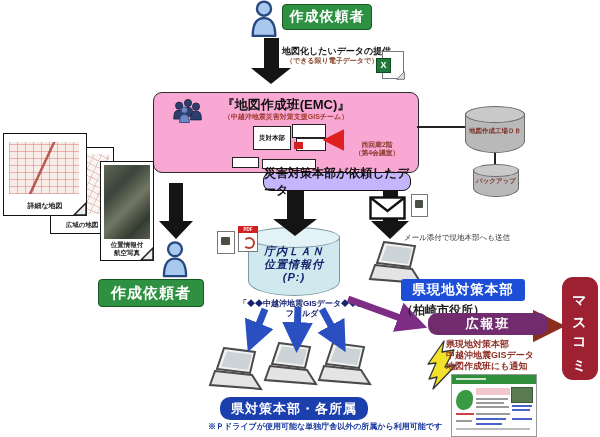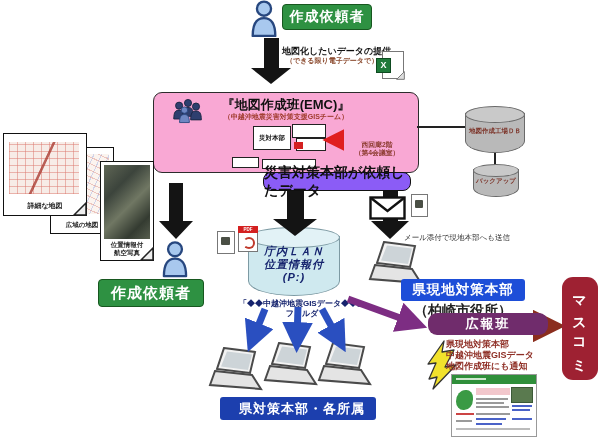--- a/index.html
+++ b/index.html
@@ -13,21 +13,21 @@
          border:1px solid #17571f;border-radius:4px;font-size:14px;letter-spacing:1px;}
   #badge-bottom-requester{left:98px;top:279px;width:104px;height:26px;background:#2e9142;
          border:1px solid #17571f;border-radius:4px;font-size:15px;letter-spacing:1px;}
   #badge-onsite{left:401px;top:279px;width:124px;height:22px;background:#1d4ed8;
          border-radius:3px;font-size:13.5px;letter-spacing:1px;}
   #badge-pr{left:428px;top:313px;width:120px;height:22px;background:#702c6c;
          border-radius:9px;font-size:13px;letter-spacing:2px;}
   #badge-media{left:562px;top:277px;width:36px;height:103px;background:#9e2132;
          border-radius:11px;font-size:14px;writing-mode:vertical-rl;letter-spacing:5px;}
   #badge-pref-hq{left:220px;top:397px;width:148px;height:23px;background:#1c3fae;
-         border-radius:3px;font-size:13px;letter-spacing:1px;padding-left:8px;}
+         border-radius:10px;font-size:13px;letter-spacing:1px;}
   
   #emc-box{left:153px;top:92px;width:264px;height:79px;background:#f9a8d4;
            border:1.6px solid #2c2c2c;border-radius:9px;z-index:1;}
   #emc-title{left:0;right:0;top:3px;text-align:center;font-size:13px;font-weight:bold;color:#111;}
   #emc-subtitle{left:0;right:0;top:19px;text-align:center;font-size:7px;font-weight:bold;color:#a03c2e;}
   .room{position:absolute;background:#fff;border:1.2px solid #222;}
   #emc-location{left:197px;top:48px;width:52px;text-align:center;font-size:6.8px;
                 font-weight:bold;color:#8b3a2e;line-height:8px;}
   
   .cyl{position:absolute;}
@@ -46,37 +46,37 @@
   #lan-cyl .cap{height:19px;background:#e2f2f6;border:1.4px solid #7d9aa3;}
   #lan-cyl .bod{top:9px;background:#cfe9ef;border:1.4px solid #7d9aa3;border-radius:0 0 50% 50%/0 0 15px 15px;}
   #lan-cyl .lbl{top:18px;font-size:11px;line-height:13px;color:#16246e;letter-spacing:1px;font-style:italic;}
   .connector{position:absolute;background:#222;z-index:1;}
   
   .fat{position:absolute;z-index:4;}
   .fat .sh{background:#141414;margin:0 auto;}
   .fat .hd{position:absolute;left:50%;transform:translateX(-50%);width:0;height:0;
            border-style:solid;border-color:#141414 transparent transparent transparent;}
   
-  #request-box{left:263px;top:172px;width:146px;height:17px;background:#8b5cf6;border:1.5px solid #111;
+  #request-box{left:263px;top:172px;width:146px;height:17px;background:#c4b5fd;border:1.5px solid #111;
                border-radius:8px;display:flex;align-items:center;justify-content:center;
-               font-size:14px;font-weight:bold;z-index:5;}
+               font-size:12px;font-weight:bold;z-index:5;}
   
   .card{position:absolute;background:#fff;border:1.5px solid #111;}
   .card .cap7{position:absolute;left:0;right:0;text-align:center;font-weight:bold;color:#222;}
   .curl{position:absolute;right:-1px;bottom:-1px;width:14px;height:14px;}
   
   .doc{position:absolute;background:#fff;border:1px solid #777;z-index:6;}
   
   .t{position:absolute;}
   #provide-label{left:282px;top:45px;font-size:9px;font-weight:bold;color:#111;}
   #provide-sub{left:286px;top:56px;font-size:7px;font-weight:bold;color:#8b4a2e;}
   #mail-note{left:404px;top:233px;font-size:7.5px;font-weight:normal;color:#333;}
   #folder-l1{left:224px;top:298px;width:156px;text-align:center;font-size:8px;font-weight:bold;color:#16246e;}
   #folder-l2{left:224px;top:308px;width:156px;text-align:center;font-size:8px;font-weight:bold;color:#16246e;}
-  #onsite-sub{left:401px;top:302px;width:124px;text-align:center;font-size:14px;font-weight:bold;color:#222;z-index:6;}
+  #onsite-sub{left:401px;top:302px;width:124px;font-size:12px;font-weight:bold;color:#222;z-index:6;}
   #notify{left:446px;top:339px;font-size:9px;font-weight:bold;color:#8f2f26;line-height:11px;z-index:6;}
   #bottom-note{left:208px;top:421px;width:250px;font-size:8px;font-weight:bold;color:#16379e;}
   
   #webpage{left:451px;top:374px;width:84px;height:61px;background:#fff;border:1px solid #999;z-index:5;overflow:hidden;}
   #webpage .bar{position:absolute;left:0;right:0;top:0;height:9px;background:#2f8f3a;}
   #webpage .dash{position:absolute;height:2px;background:#9a9a9a;}
   #webpage .blu{background:#4a62c8;}
   #webpage .pink{position:absolute;background:#f2c7cc;}
   #webpage .photo{position:absolute;background:#5a7a4f;border:1px solid #3c5a38;}
   #webpage .bird{position:absolute;background:#3a9a44;border-radius:60% 40% 55% 45%;}
@@ -306,14 +306,15 @@
     <polygon points="16,1 47,5 42,26 9,22" fill="#f2f2f2" stroke="#4a4a4a" stroke-width="2"></polygon>
     <polygon points="19,4.5 44,7.5 40,23 13,19.5" fill="#cdd4d8"></polygon>
     <polygon points="7,24 44,28 53,42 2,38" fill="#e4e4e4" stroke="#4a4a4a" stroke-width="2"></polygon>
   </svg>
   <svg class="abs" style="left:317px;top:342px" width="58" height="46" viewBox="0 0 58 46">
     <polygon points="16,1 47,5 42,26 9,22" fill="#f2f2f2" stroke="#4a4a4a" stroke-width="2"></polygon>
     <polygon points="19,4.5 44,7.5 40,23 13,19.5" fill="#cdd4d8"></polygon>
     <polygon points="7,24 44,28 53,42 2,38" fill="#e4e4e4" stroke="#4a4a4a" stroke-width="2"></polygon>
   </svg>
   <div class="badge" id="badge-pref-hq">県対策本部・各所属</div>
+  <div class="t" id="bottom-note">※Ｐドライブが使用可能な単独庁舎以外の所属から利用可能です</div>
 
 </div>
 
 </body></html>

